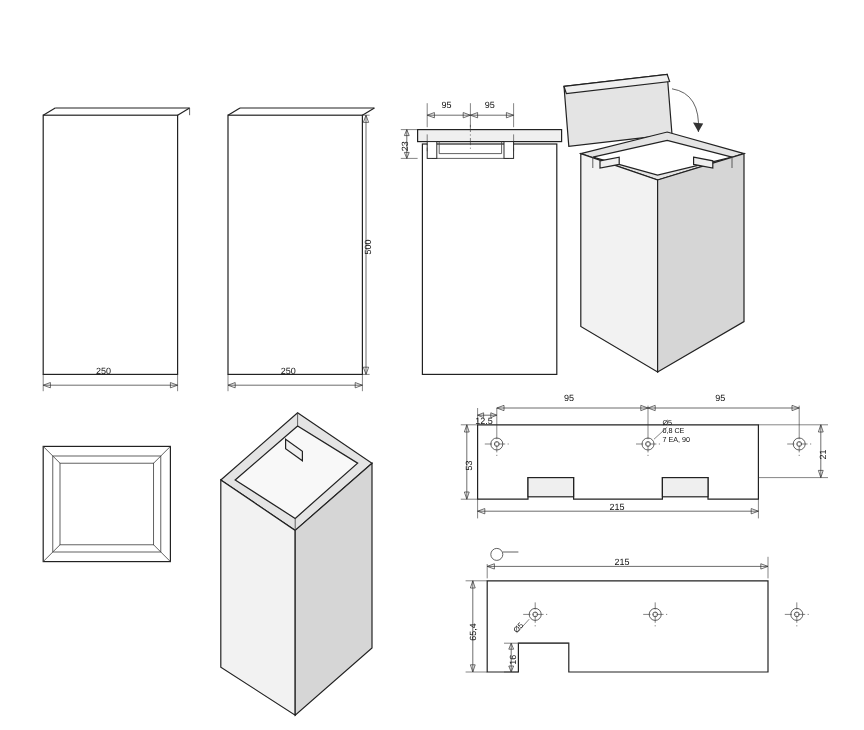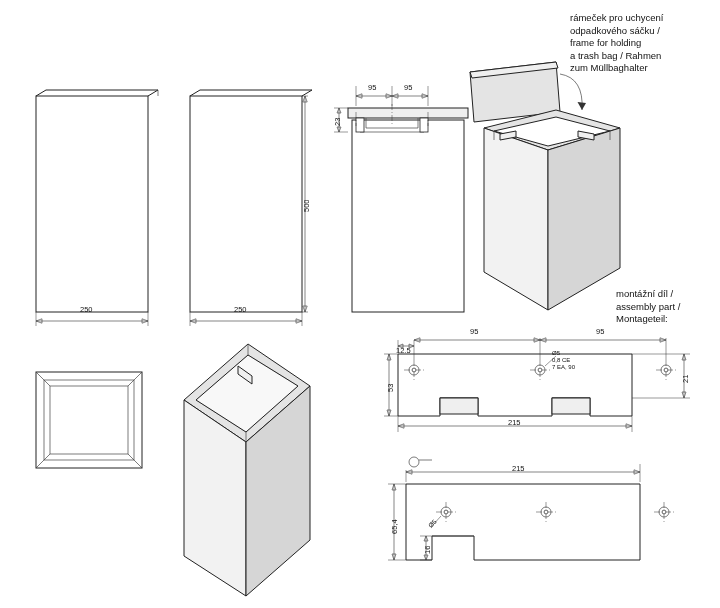--- a/index.html
+++ b/index.html
@@ -235,29 +235,21 @@
 
     <line class="ext" x1="432" y1="536" x2="420" y2="536"></line>
     <line class="ext" x1="432" y1="560" x2="420" y2="560"></line>
     <line class="dimln" x1="426" y1="536" x2="426" y2="560"></line>
     <path class="dimln" d="M426,536 l-2,5 h4 z" fill="#333"></path>
     <path class="dimln" d="M426,560 l-2,-5 h4 z" fill="#333"></path>
   </g>
 
 </svg>
 
-<div class="note" style="left:570px;top:12px;width:148px;">rámeček pro uchycení
-odpadkového sáčku /
-frame for holding
-a trash bag / Rahmen
-zum Müllbaghalter</div>
-
-<div class="note" style="left:616px;top:288px;width:104px;">montážní díl /
-assembly part /
-Montageteil:</div>
+
 
 <div class="dim" style="left:80px;top:305px;">250</div>
 
 <div class="dim" style="left:234px;top:305px;">250</div>
 
 <div class="dim v" style="left:302px;top:212px;transform:rotate(-90deg);">500</div>
 
 <div class="dim" style="left:368px;top:83px;">95</div>
 <div class="dim" style="left:404px;top:83px;">95</div>
 <div class="dim v" style="left:333px;top:126px;transform:rotate(-90deg);">23</div>

